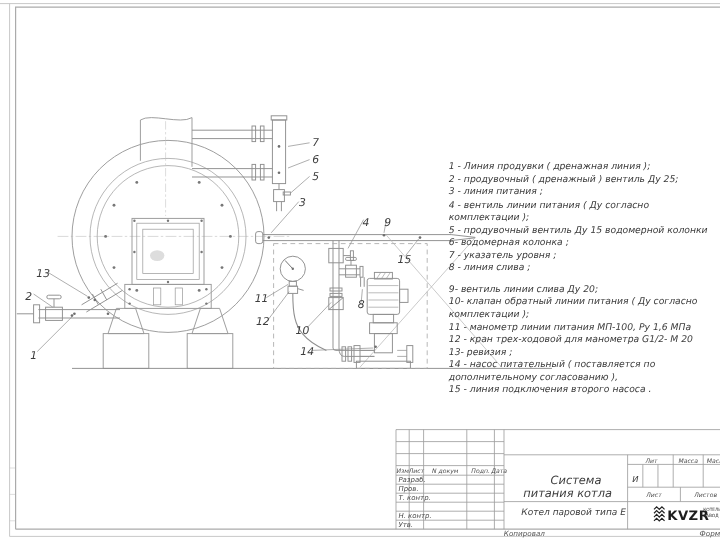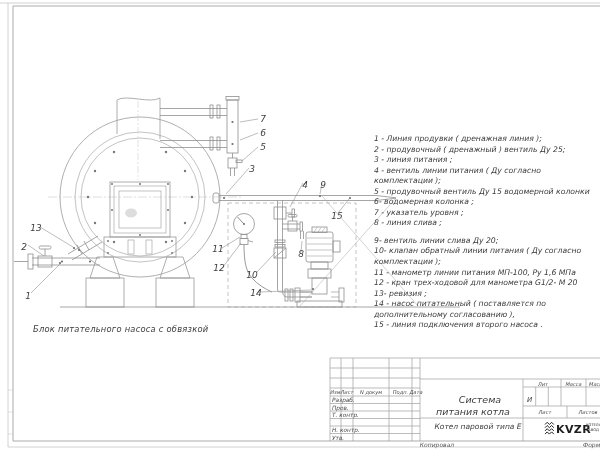--- a/index.html
+++ b/index.html
@@ -306,15 +306,14 @@
   <div class="lg">10-  клапан обратный линии питания  ( Ду согласно</div>
   <div class="lg">комплектации );</div>
   <div class="lg">11 -  манометр линии питания  МП-100,  Ру 1,6  МПа</div>
   <div class="lg">12 -  кран трех-ходовой для манометра  G1/2- М 20</div>
   <div class="lg">13-  ревизия ;</div>
   <div class="lg">14 -  насос питательный  ( поставляется по</div>
   <div class="lg">дополнительному согласованию ),</div>
   <div class="lg">15 -  линия подключения второго насоса .</div>
 </div>
 
-<div class="caption">Блок питательного насоса с обвязкой</div>
 
 </div>
 
 </body></html>

